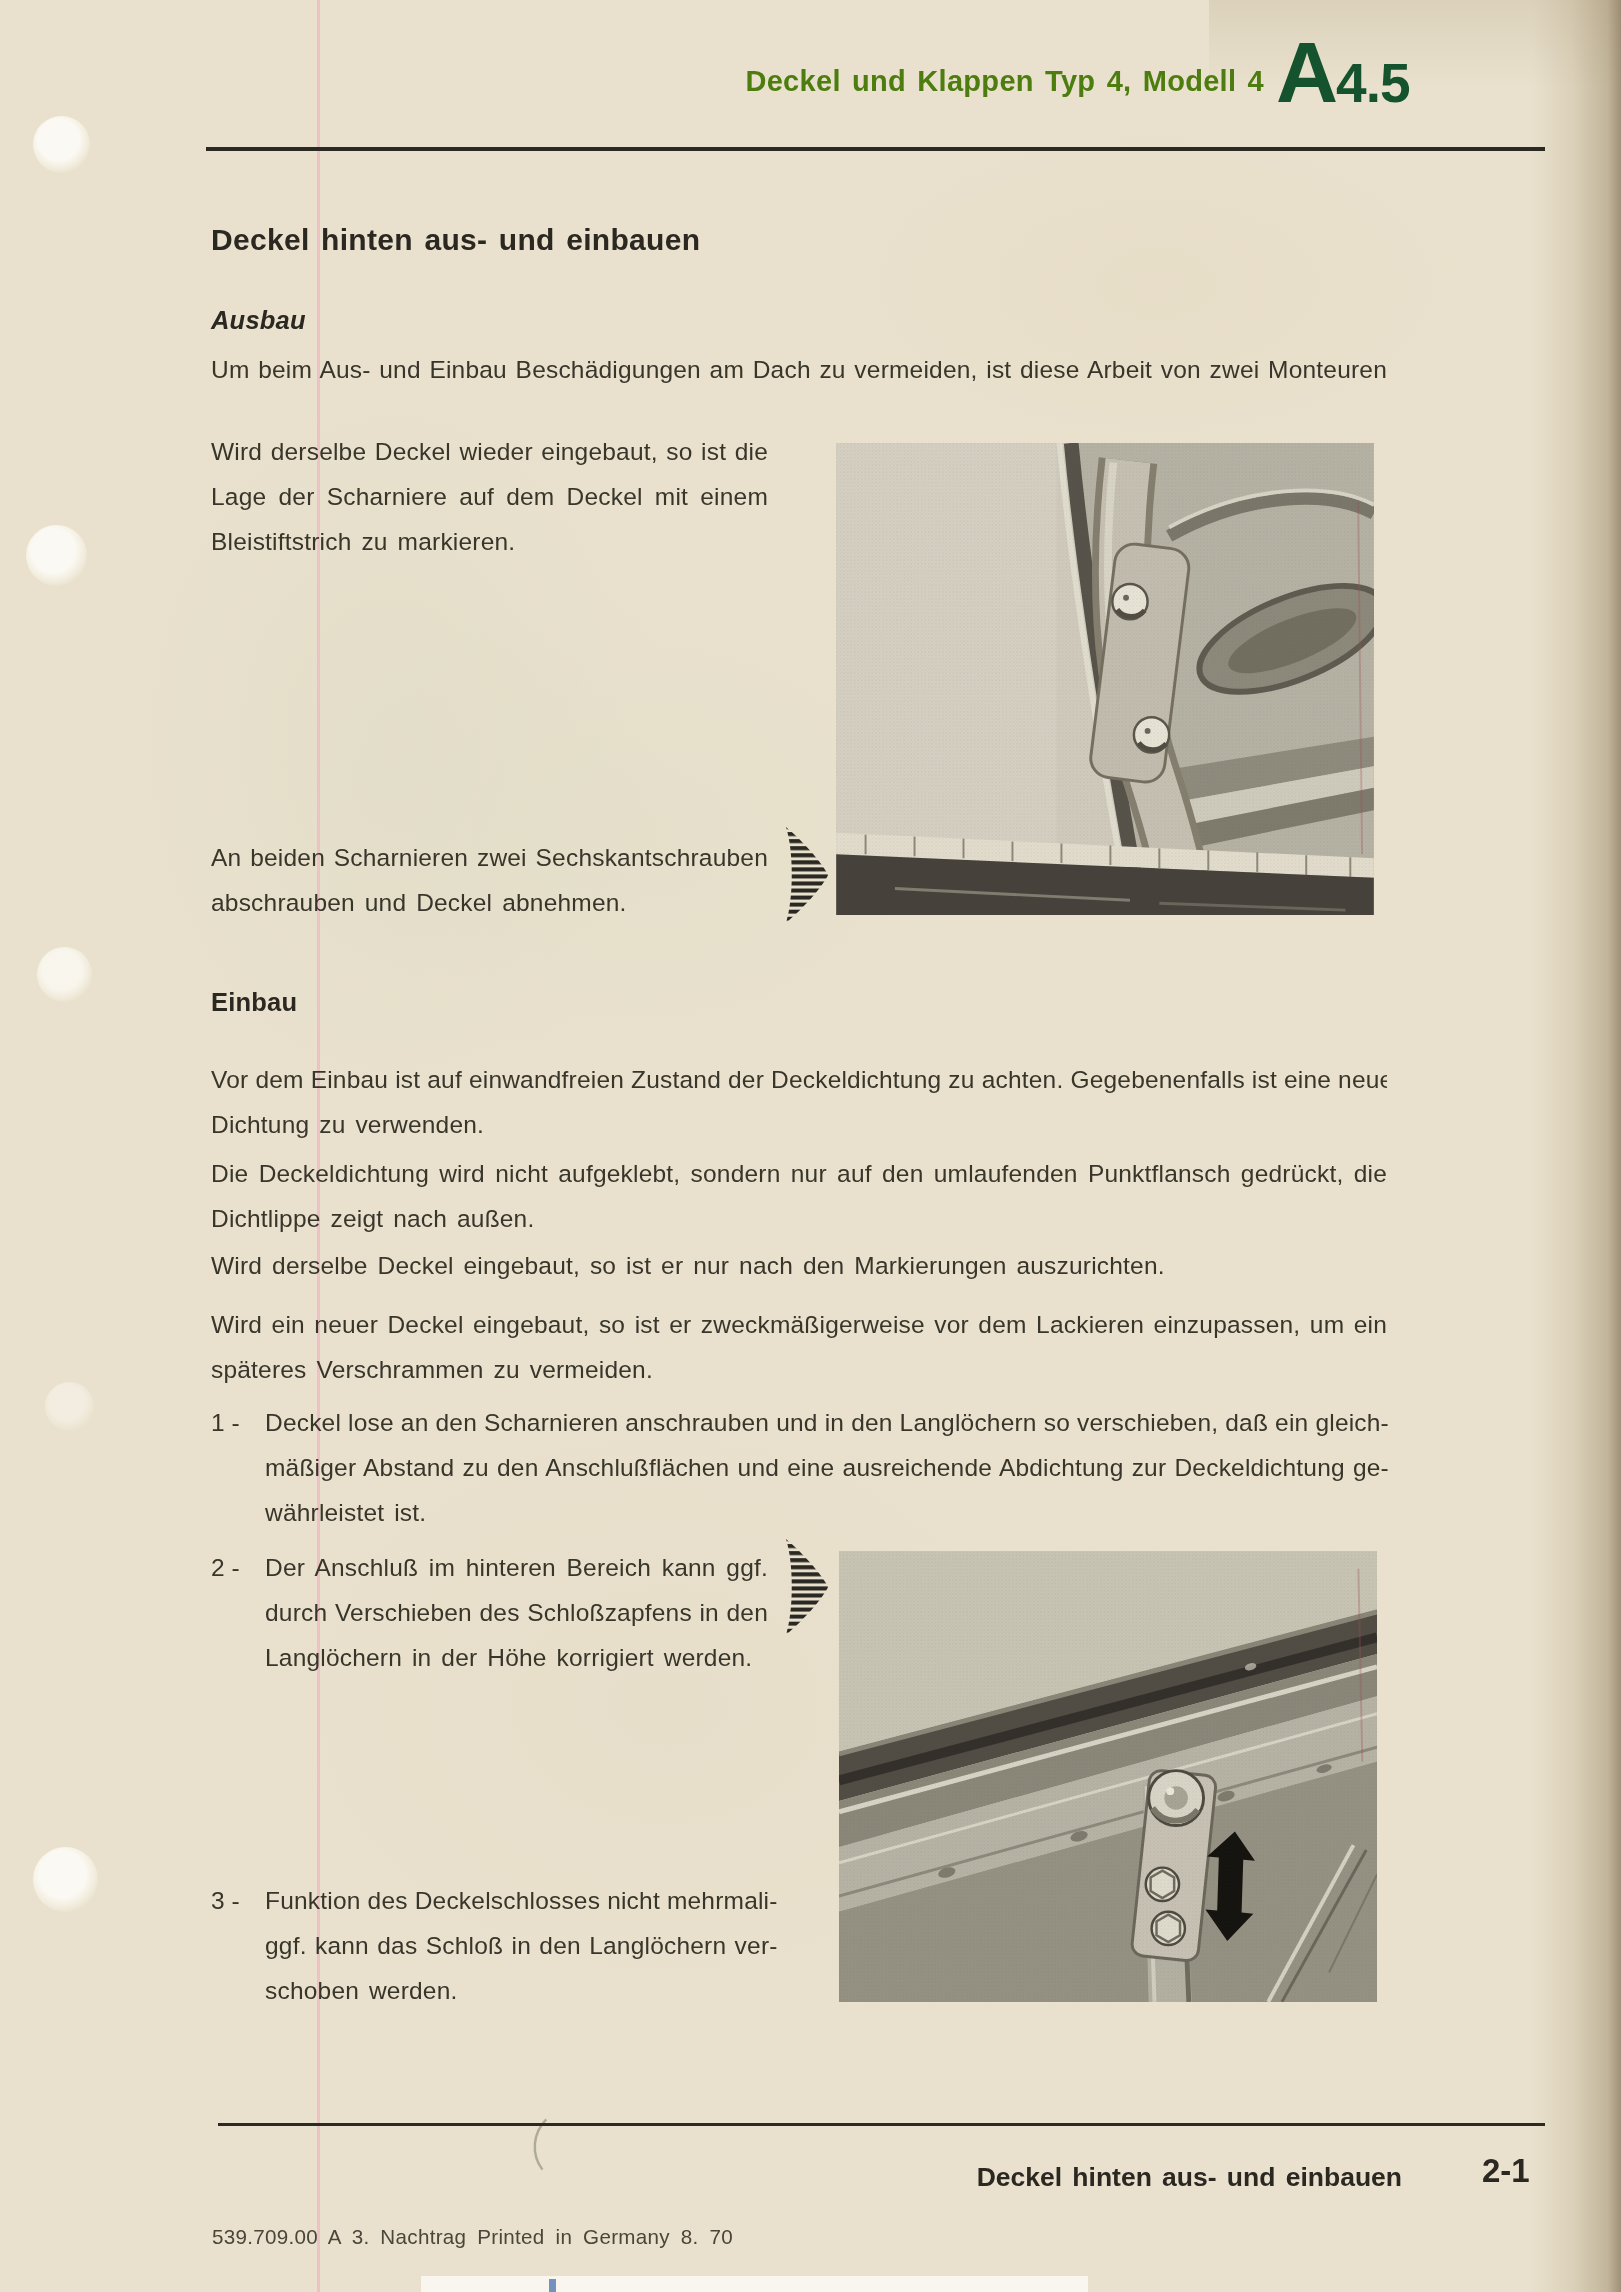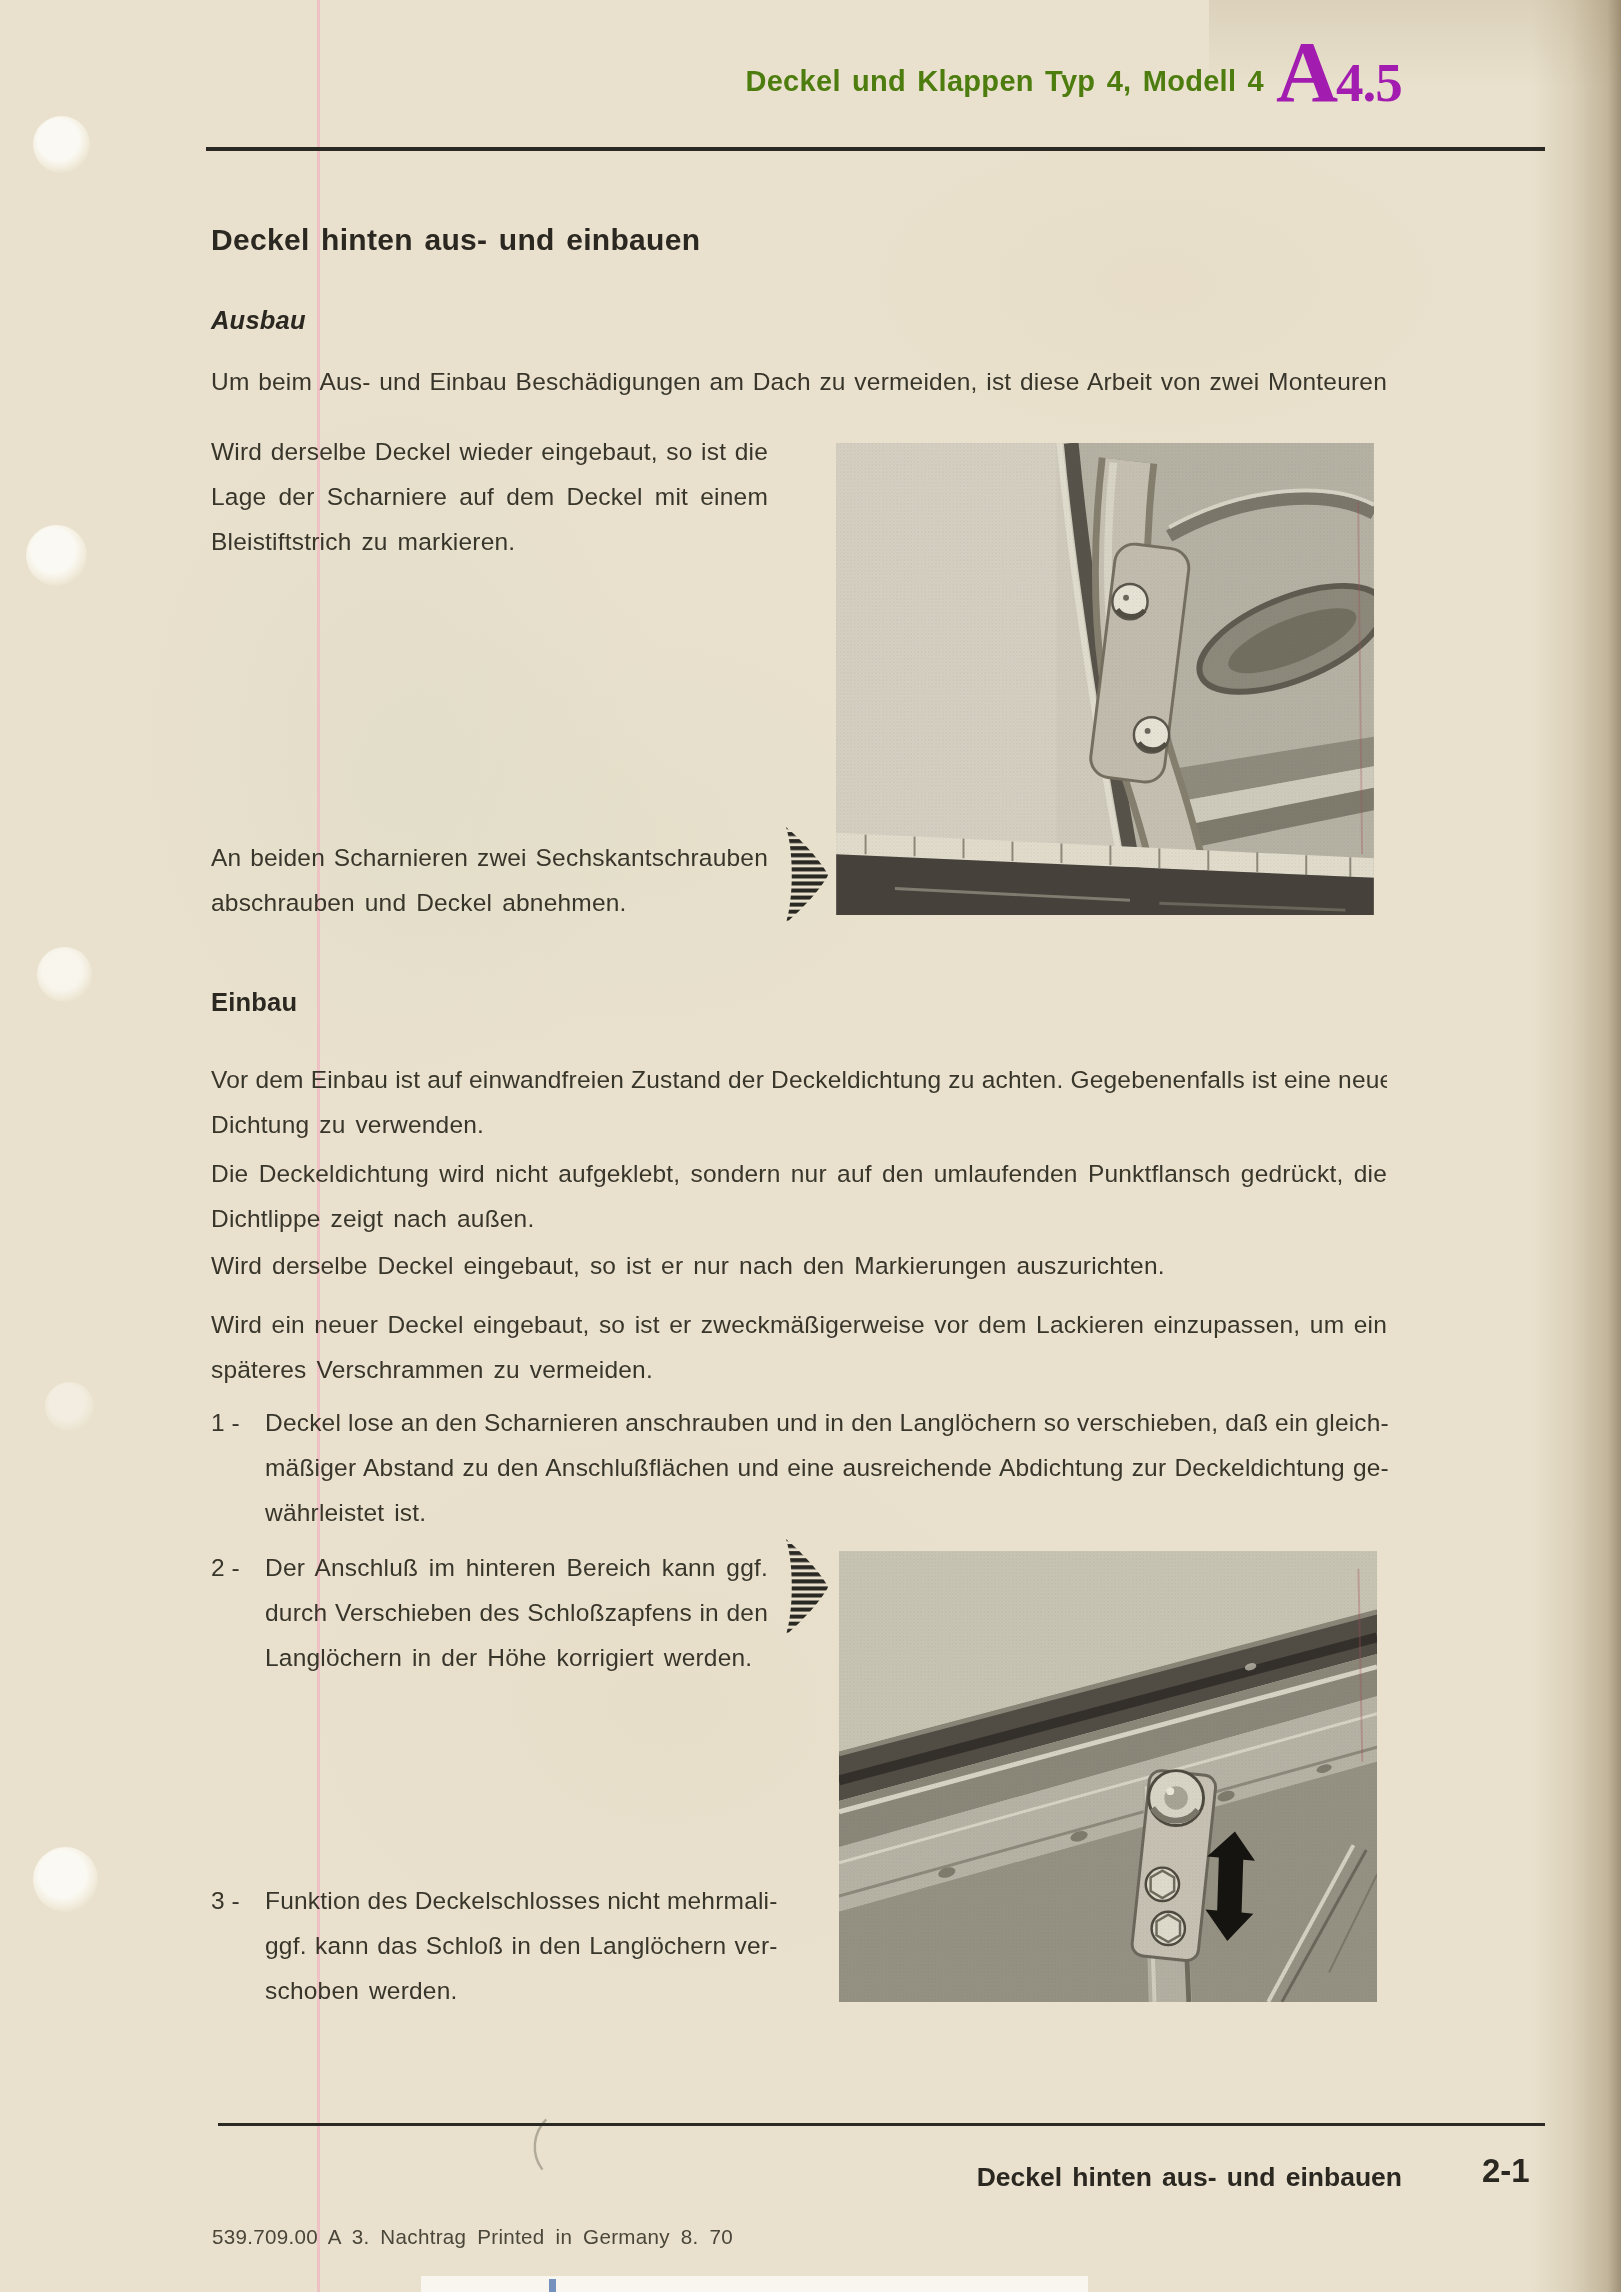--- a/index.html
+++ b/index.html
@@ -18,21 +18,21 @@
     background:linear-gradient(90deg,rgba(150,128,88,0) 0%,rgba(150,128,88,.16) 45%,rgba(118,96,58,.34) 85%,rgba(92,72,42,.52) 100%);}
   #top-right-shade{position:absolute;top:0;right:0;width:412px;height:88px;
     background:linear-gradient(180deg,rgba(140,118,80,.14),rgba(140,118,80,0));}
   .hole{position:absolute;border-radius:50%;
     background:radial-gradient(circle at 45% 42%,#fbf9f3 0 45%,#f2edde 62%,rgba(238,230,210,0) 76%);}
   #margin-line{position:absolute;top:0;width:2.9px;height:2293px;left:317px;
     background:var(--c-margin_line);opacity:.55;}
   
   #header-title{position:absolute;left:588px;top:65px;width:676px;text-align:right;
     font-size:29px;font-weight:600;letter-spacing:0.3px;color:#4d7c0f;word-spacing:2.9px;}
-  #section-code{position:absolute;left:1276px;top:29px;width:216px;white-space:nowrap;color:#a21caf;font-family:Liberation Serif, serif;}
+  #section-code{position:absolute;left:1276px;top:29px;width:216px;white-space:nowrap;color:#14532d;}
   #section-code .big{font-size:86px;font-weight:700;line-height:1;letter-spacing:-2px;}
   #section-code .small{font-size:55px;font-weight:700;letter-spacing:-1px;}
   .rule{position:absolute;background:var(--c-rule);}
   
   .h1{position:absolute;font-size:30px;font-weight:700;letter-spacing:0.3px;color:var(--c-heading);word-spacing:2.9px;}
   .h2{position:absolute;font-size:25.5px;font-weight:700;letter-spacing:0.2px;color:var(--c-heading);}
   .para{position:absolute;font-size:24.5px;line-height:45px;color:var(--c-ink);letter-spacing:0.2px;}
   .para .jl{text-align:justify;text-align-last:justify;white-space:nowrap;overflow:hidden;}
   .para .ll{white-space:nowrap;word-spacing:2.9px;}
   .item{position:absolute;display:flex;}
@@ -73,21 +73,21 @@
   <div class="hole" style="left:45px;top:1382px;width:49px;height:49px;opacity:.5;"></div>
   <div class="hole" style="left:33px;top:1847px;width:65px;height:65px;"></div>
 
   <div id="header-title">Deckel und Klappen Typ 4, Modell 4</div>
   <div id="section-code"><span class="big">A</span><span class="small">4.5</span></div>
   <div class="rule" style="left:206px;top:147px;width:1339px;height:3.9px;"></div>
 
   <div class="h1" style="left:211px;top:223px;">Deckel hinten aus- und einbauen</div>
   <div class="h2" style="left:211px;top:306px;font-style:italic;">Ausbau</div>
 
-  <div class="para" style="left:211px;top:359px;width:1176px;">
+  <div class="para" style="left:211px;top:347px;width:1176px;">
       <div class="jl">Um beim Aus- und Einbau Beschädigungen am Dach zu vermeiden, ist diese Arbeit von zwei Monteuren</div>
     </div>
   <div class="para" style="left:211px;top:429px;width:557px;">
       <div class="jl">Wird derselbe Deckel wieder eingebaut, so ist die</div>
       <div class="jl">Lage der Scharniere auf dem Deckel mit einem</div>
       <div class="ll">Bleistiftstrich zu markieren.</div>
     </div>
   <div class="para" style="left:211px;top:835px;width:557px;">
       <div class="jl">An beiden Scharnieren zwei Sechskantschrauben</div>
       <div class="ll">abschrauben und Deckel abnehmen.</div>

